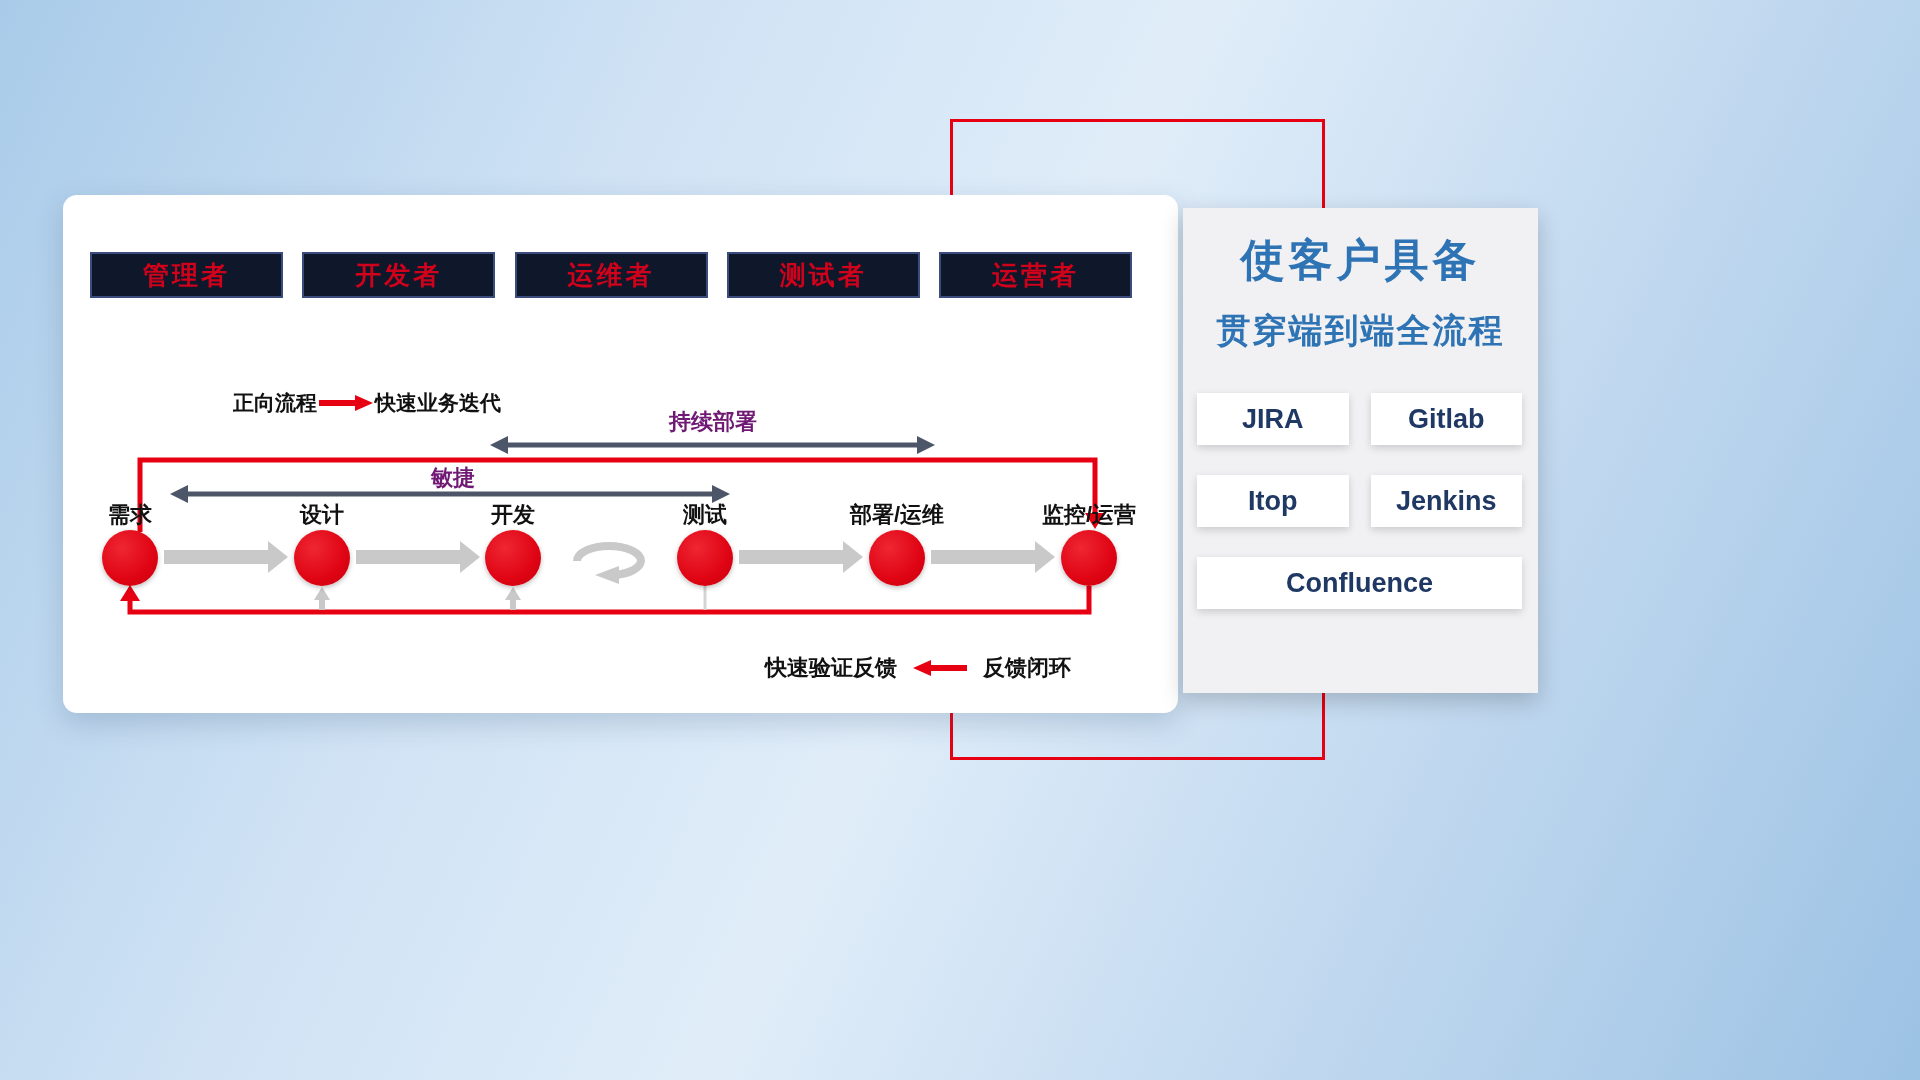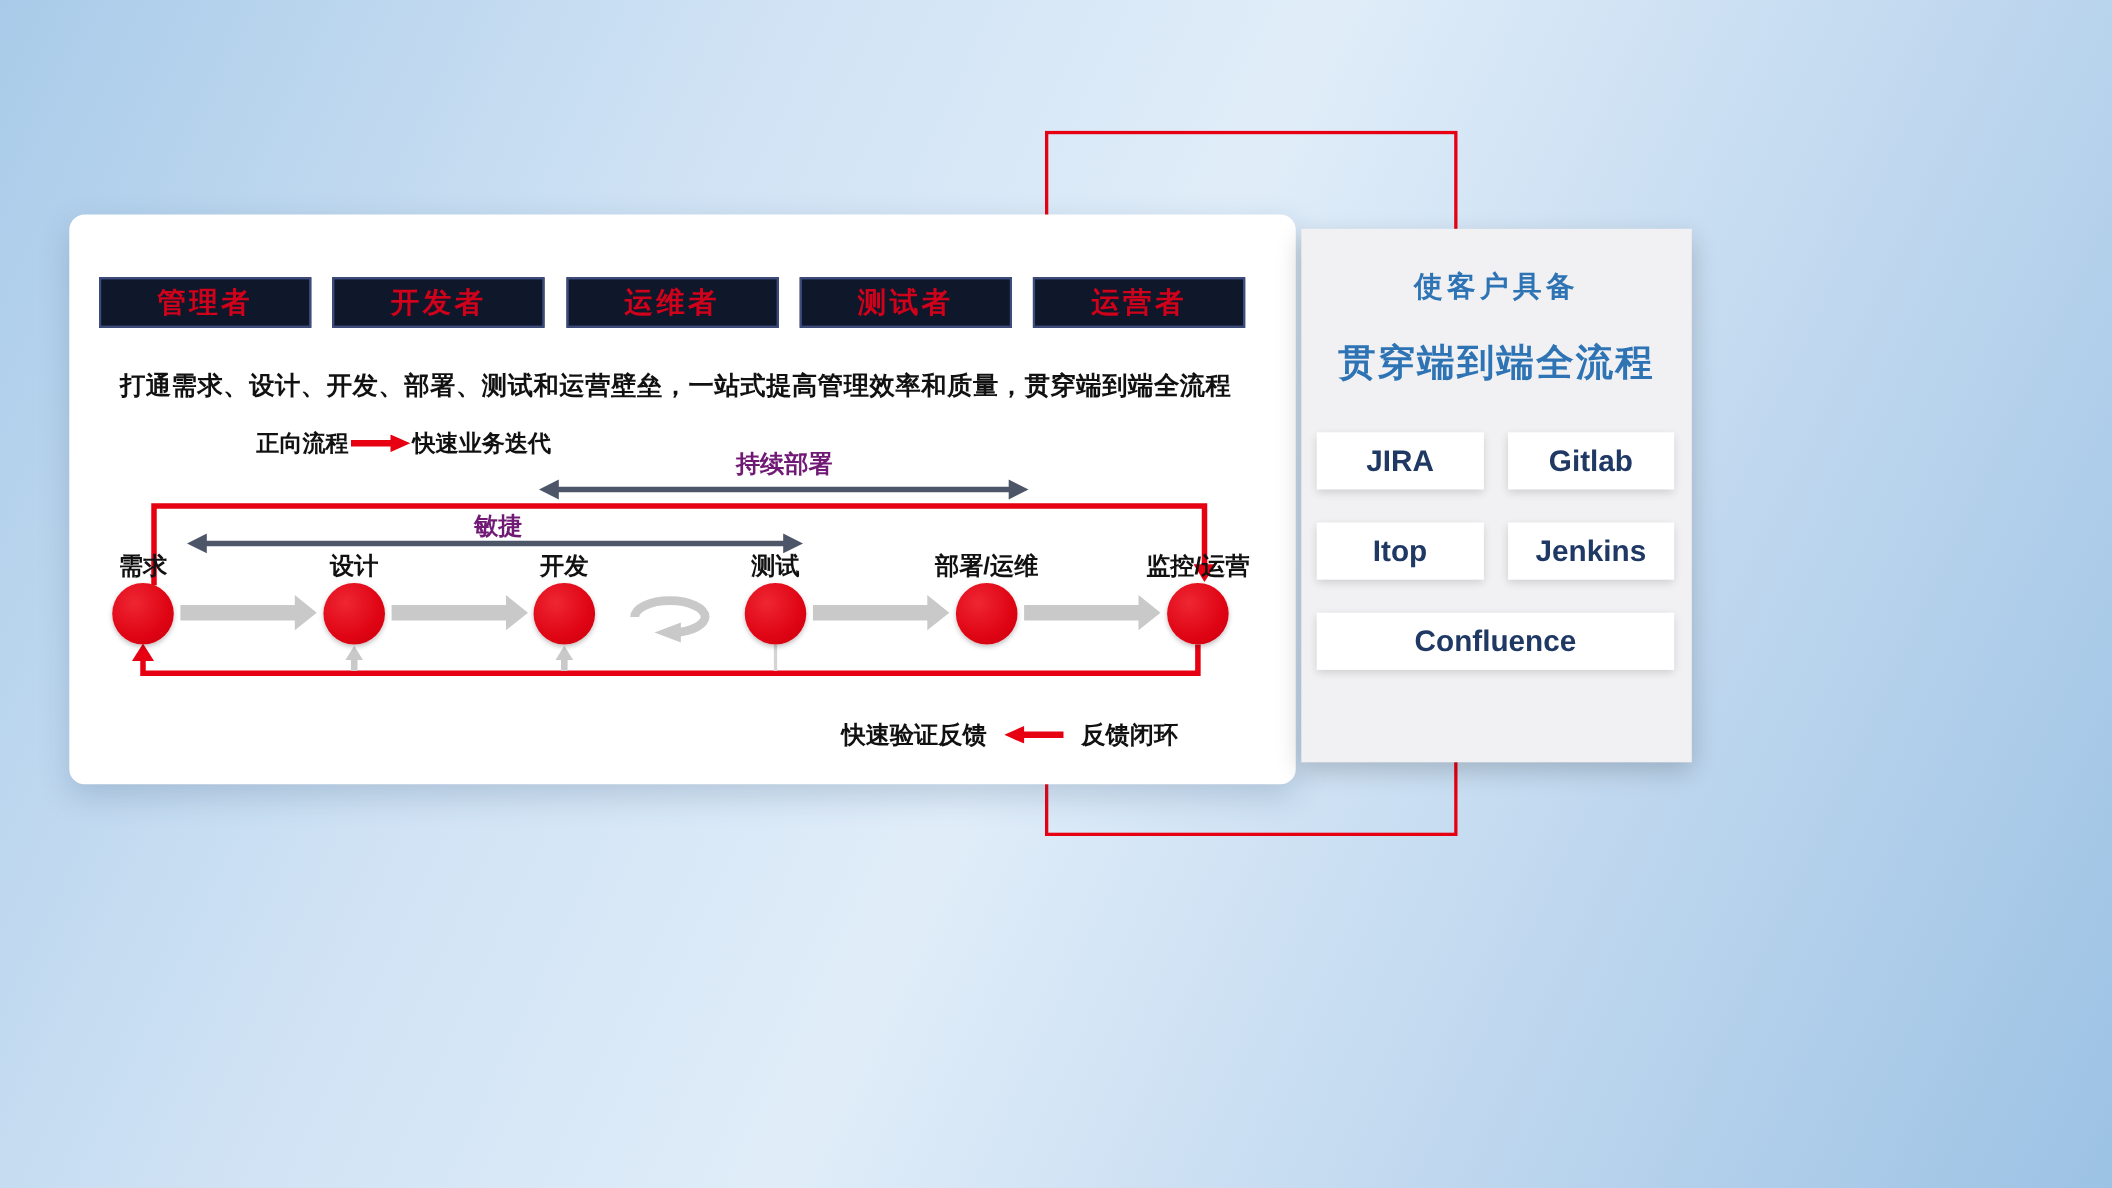--- a/index.html
+++ b/index.html
@@ -70,21 +70,21 @@
   }
   .st-0 { left:-3px; }  .st-1 { left:189px; } .st-2 { left:380px; }
   .st-3 { left:572px; } .st-4 { left:764px; } .st-5 { left:956px; }
 
   
   .panel {
     position:absolute; left:1183px; top:208px; width:355px; height:485px;
     background:#f1f1f3; z-index:2; box-shadow:0 8px 22px rgba(0,0,0,0.20);
   }
   .panel-title { margin-top:30px; text-align:center; color:#2e74b5; font-weight:bold; }
-  .panel-title .t1 { font-size:26px; letter-spacing:4px; line-height:44px; }
+  .panel-title .t1 { font-size:44px; letter-spacing:4px; line-height:44px; }
   .panel-title .t2 { font-size:34px; letter-spacing:2px; line-height:44px; margin-top:26px; }
 
   .tools-grid {
     position:absolute; left:14px; right:16px; top:185px;
     display:grid; grid-template-columns:1fr 1fr; gap:30px 22px;
   }
   .tool-chip {
     height:52px; background:#ffffff; border-radius:0;
     display:flex; align-items:center; justify-content:center;
     color:#1f3864; font-size:27px; font-weight:bold;
@@ -112,21 +112,20 @@
           <span>运维者</span>
         </div>
       <div class="role-box">
           <span>测试者</span>
         </div>
       <div class="role-box">
           <span>运营者</span>
         </div>
     </div>
 
-    <div class="subtitle">打通需求、设计、开发、部署、测试和运营壁垒，一站式提高管理效率和质量，贯穿端到端全流程</div>
 
     <div class="legend-forward">
       <span class="lbl">正向流程</span>
       <svg width="54" height="16">
         <polygon points="0,5 36,5 36,0 54,8 36,16 36,11 0,11" fill="#e60012"></polygon>
       </svg>
       <span class="dsc">快速业务迭代</span>
     </div>
 
     <svg class="flow-svg" viewBox="0 0 1115 518">

